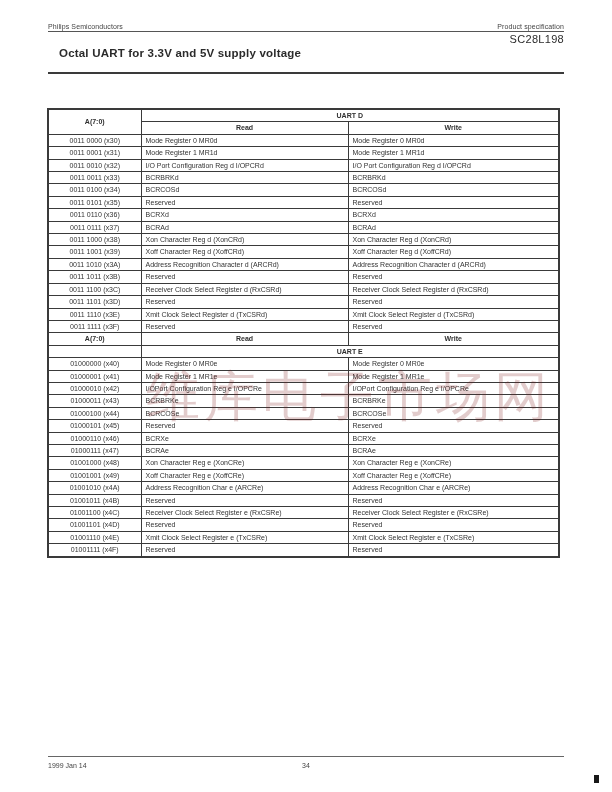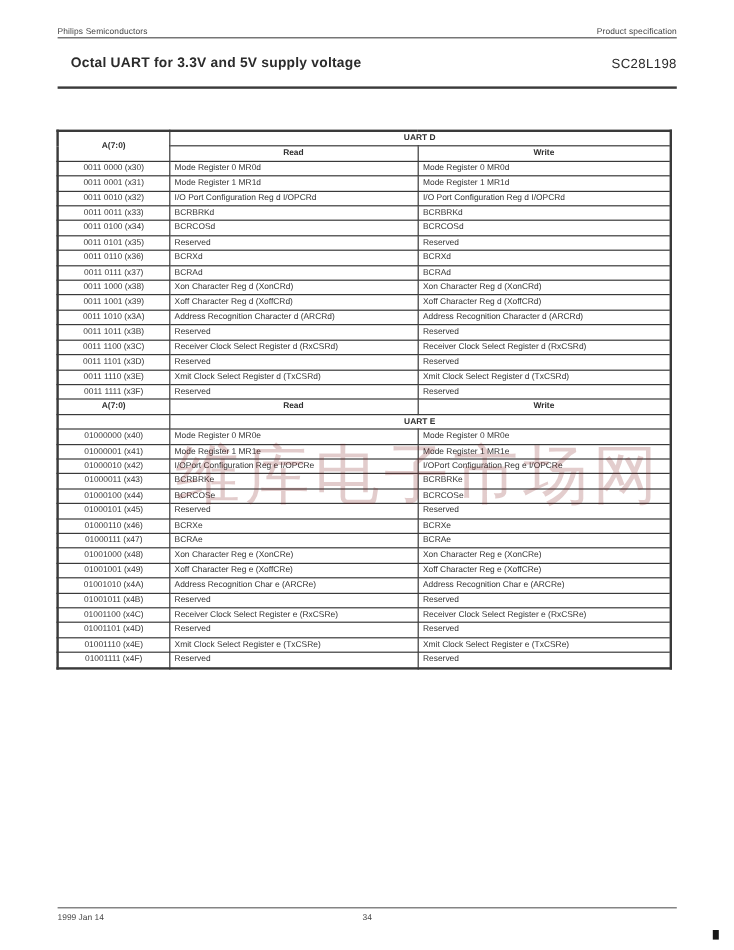--- a/index.html
+++ b/index.html
@@ -5,21 +5,21 @@
   html,body{margin:0;padding:0;}
   body{
     width:612px;height:792px;position:relative;background:#ffffff;
     font-family:"Liberation Sans",sans-serif;color:#333;overflow:hidden;
   }
   .hdr-small{position:absolute;font-size:7px;color:#444;letter-spacing:.1px;}
   #hdr-left{left:48px;top:23px;}
   #hdr-right{right:48px;top:23px;}
   #hdr-rule{position:absolute;left:48px;top:31px;width:516px;height:1px;background:#555;}
   #page-title{position:absolute;left:59px;top:47px;font-size:11.5px;color:#2b2b2b;letter-spacing:.2px;font-weight:bold;}
-  #part-number{position:absolute;right:48px;top:48px;font-size:11px;color:#2b2b2b;letter-spacing:.3px;}
+  #part-number{position:absolute;right:48px;top:33px;font-size:11px;color:#2b2b2b;letter-spacing:.3px;}
   #title-rule{position:absolute;left:48px;top:72px;width:516px;height:2px;background:#3a3a3a;}
 
   table#regtable{
     position:absolute;left:47px;top:108px;width:511px;
     border-collapse:collapse;table-layout:fixed;
     border:2px solid #3a3a3a;
   }
   #regtable col.c-addr{width:93px;}
   #regtable col.c-read{width:207px;}
   #regtable col.c-write{width:211px;}

